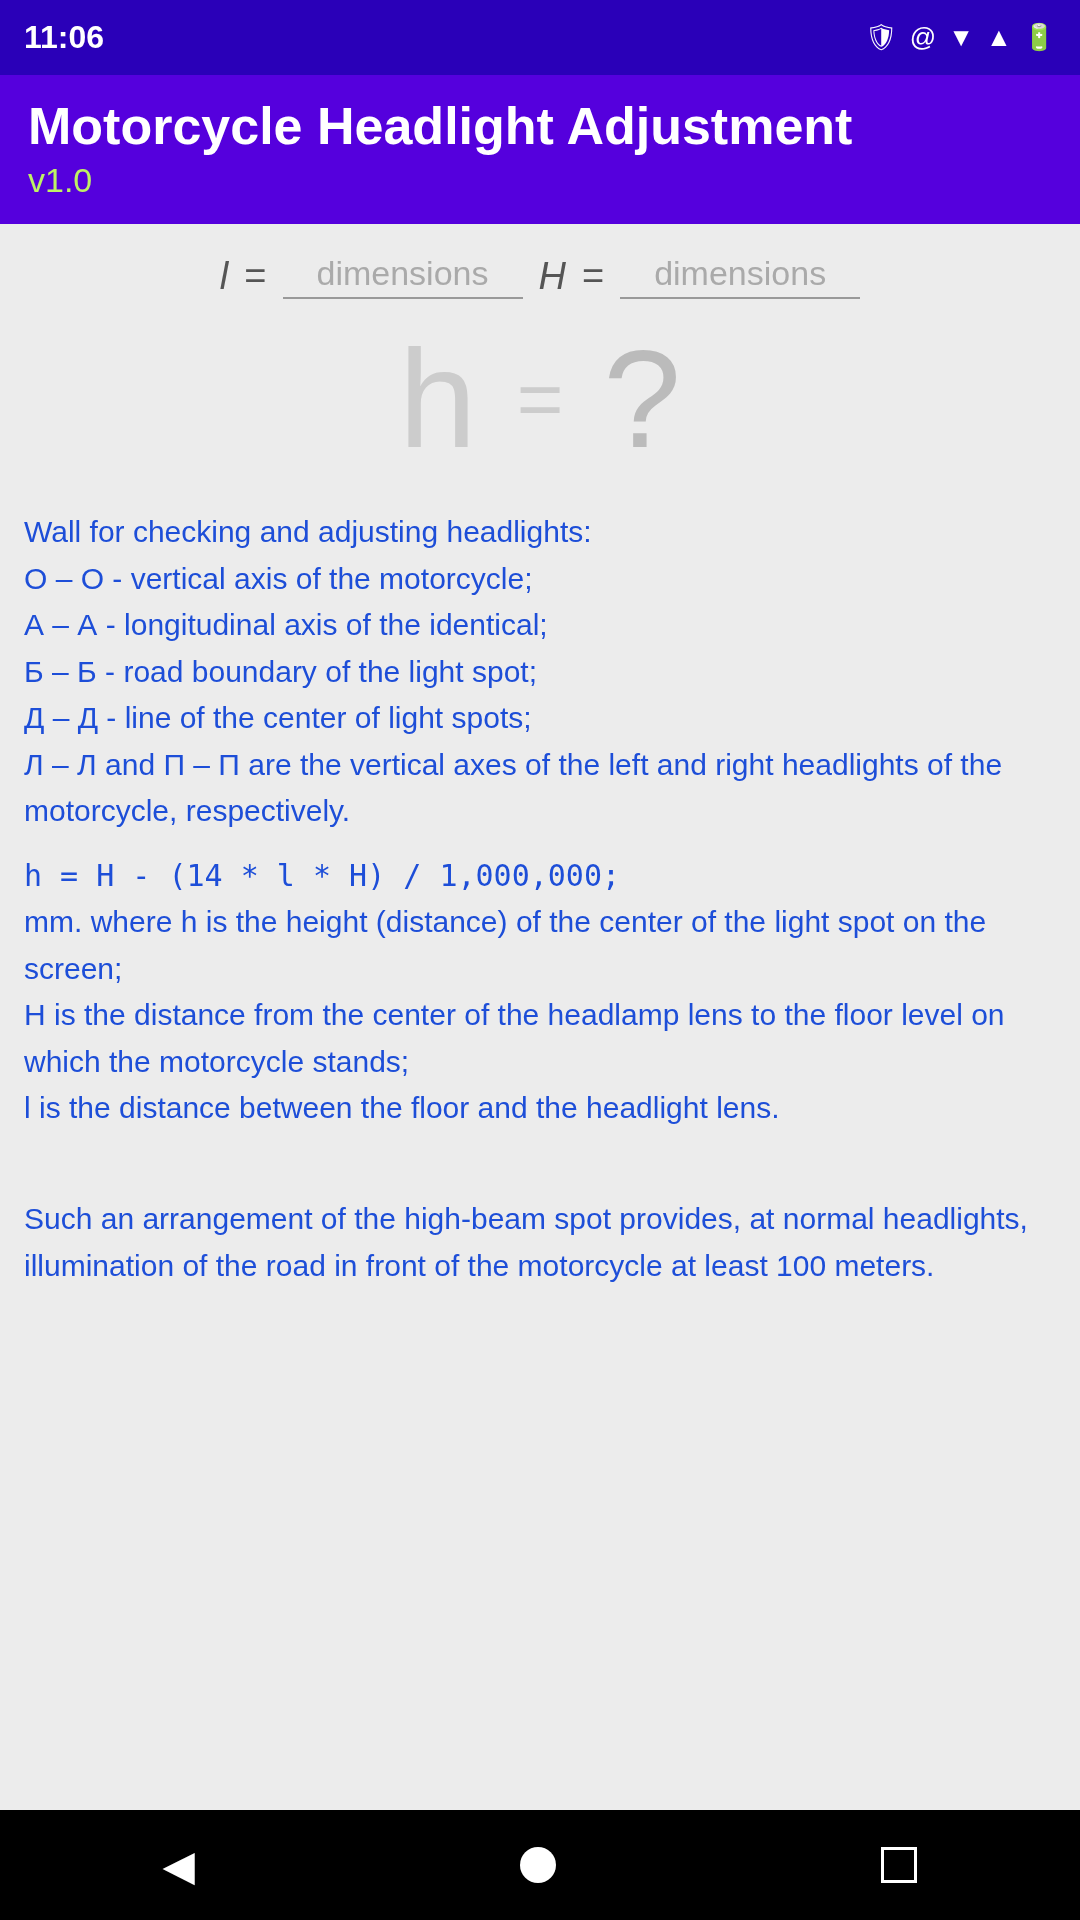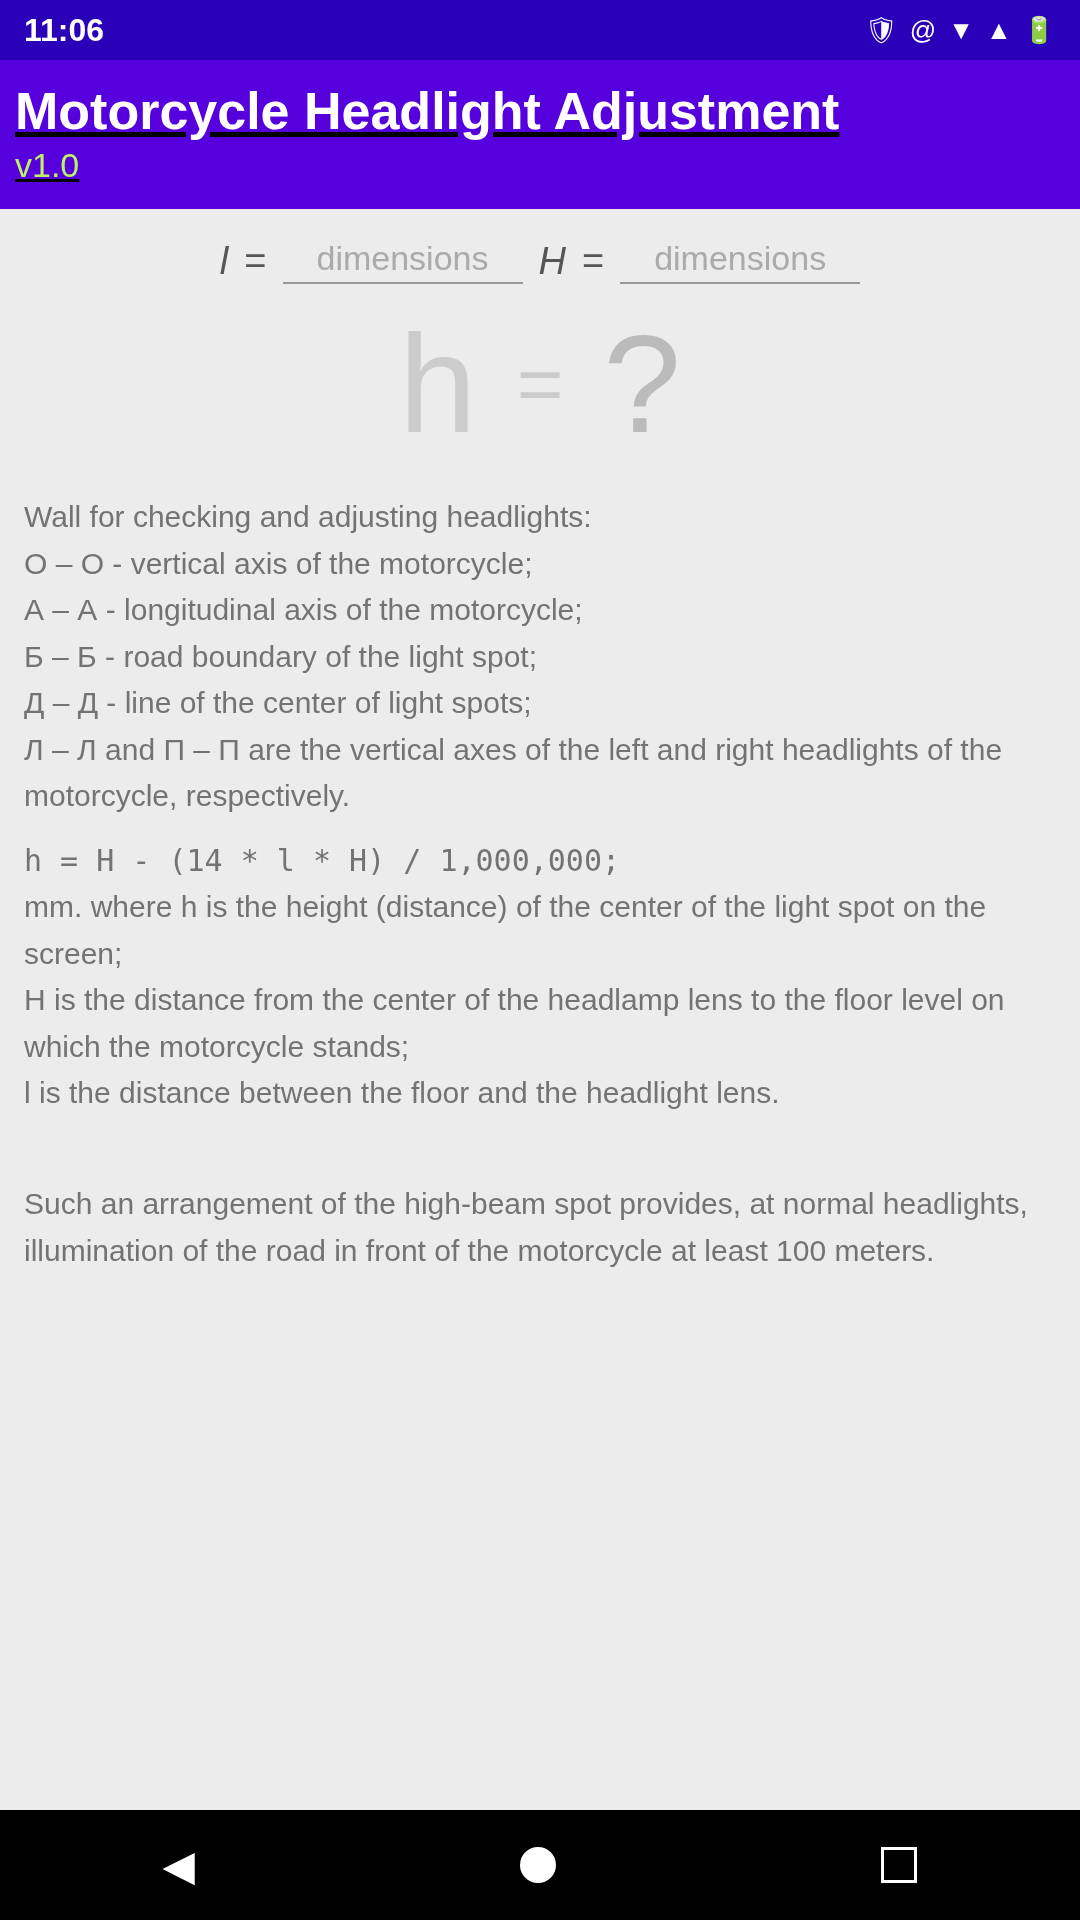--- a/index.html
+++ b/index.html
@@ -15,21 +15,21 @@
       background: #f0f0f0;
       font-family: sans-serif;
       display: flex;
       flex-direction: column;
       overflow: hidden;
     }
 
     
     .status-bar {
       background: #2a00b8;
-      height: 60px;
+      height: 75px;
       display: flex;
       align-items: center;
       justify-content: space-between;
       padding: 0 24px;
       flex-shrink: 0;
     }
 
     .status-bar-left {
       color: white;
       font-size: 32px;
@@ -43,23 +43,22 @@
     }
 
     .status-icon {
       color: white;
       font-size: 26px;
     }
 
     
     .app-header {
       background: #5500dd;
-      padding: 20px 28px 24px 15px;
+      padding: 20px 28px 24px 28px;
       flex-shrink: 0;
-      text-decoration: underline;
     }
 
     .app-title {
       color: white;
       font-size: 52px;
       font-weight: bold;
       line-height: 1.2;
     }
 
     .app-version {
@@ -138,21 +137,21 @@
     .result-question {
       font-size: 140px;
       color: #bbb;
       font-weight: 300;
       line-height: 1;
     }
 
     
     .description {
       font-size: 30px;
-      color: #737373;
+      color: #1d4ed8;
       line-height: 1.55;
     }
 
     .description p {
       margin-bottom: 18px;
     }
 
     .description .formula {
       font-family: monospace;
       font-size: 30px;
@@ -222,21 +221,21 @@
   <div class="result-display">
     <span class="result-h">h</span>
     <span class="result-equals">=</span>
     <span class="result-question">?</span>
   </div>
 
   <div class="description">
     <p>
       <span>Wall for checking and adjusting headlights:</span><br>
       <span> О – О - vertical axis of the motorcycle;</span><br>
-      <span> А – А - longitudinal axis of the motorcycle;</span><br>
+      <span> А – А - longitudinal axis of the identical;</span><br>
       <span> Б – Б - road boundary of the light spot;</span><br>
       <span> Д – Д - line of the center of light spots;</span><br>
       <span> Л – Л and П – П are the vertical axes of the left and right headlights of the motorcycle, respectively.</span>
     </p>
 
 
     <p>
       <span class="formula"> h = H - (14 * l * H) / 1,000,000;</span><br>
       <span> mm. where h is the height (distance) of the center of the light spot on the screen;</span><br>
       <span> H is the distance from the center of the headlamp lens to the floor level on which the motorcycle stands;</span><br>

